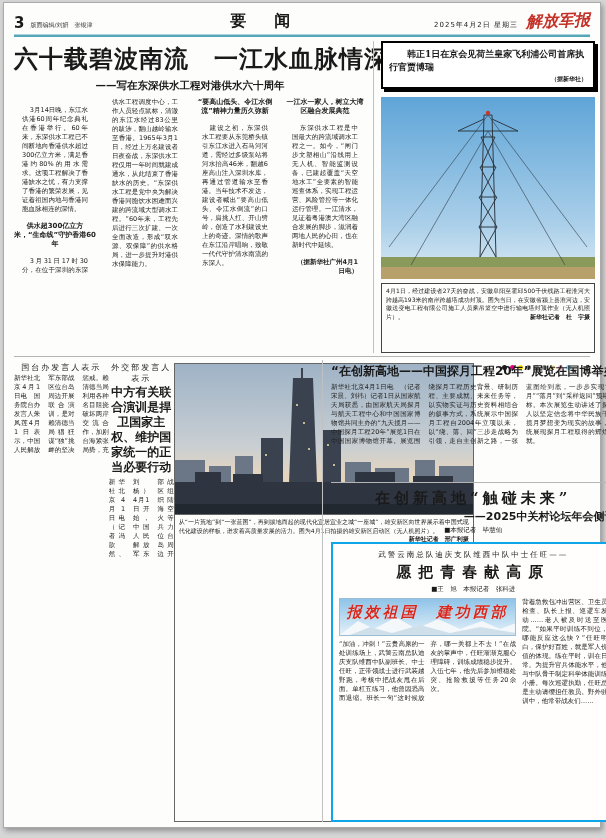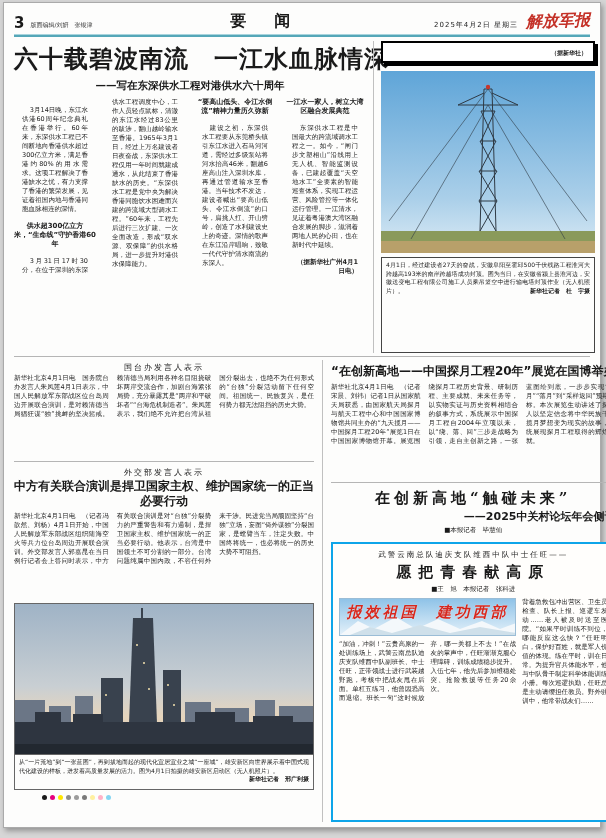--- a/index.html
+++ b/index.html
@@ -42,21 +42,21 @@
   .brief-box{border:2px solid #000;box-shadow:3px 3px 0 #000;padding:5px 6px 3px;background:#fff;}
   .brief-box p{margin:0;font-size:9px;font-weight:bold;text-indent:2em;line-height:13px;
     font-family:"DejaVu Serif","Liberation Serif",serif;}
   .brief-credit{display:block;text-align:right;font-size:6px;font-weight:bold;margin-top:1px;}
   .tower-photo{margin-top:8px;height:182px;overflow:hidden;}
   .tower-photo svg{display:block;}
   .caption-box{border:1px solid #444;margin-top:4px;padding:3px 4px;font-size:6px;
     line-height:8.5px;text-align:justify;flex:1;overflow:hidden;}
   
   .lower-zone{display:flex;gap:8px;margin-top:2px;height:462px;}
-  .left-stack{flex:0 0 300px;width:300px;display:flex;flex-direction:column;}
+  .left-stack{flex:0 0 300px;width:300px;display:flex;flex-direction:row;}
   .right-stack{flex:1;display:flex;flex-direction:column;}
   .news-head{font-size:12px;font-weight:bold;text-align:center;margin:1px 0 3px;line-height:15px;}
   .taiwan-body{height:84px;}
   .mofa-body{height:88px;}
   .moon-head{font-size:12px;font-weight:bold;text-align:center;margin:3px 0 3px;white-space:nowrap;}
   .moon-body{height:96px;}
   .forum-head{font-size:15px;font-weight:bold;text-align:center;letter-spacing:4px;
     font-family:"DejaVu Serif","Liberation Serif",serif;margin:3px 0 1px;}
   .forum-sub{font-size:11px;font-weight:bold;text-align:right;margin:1px 0;}
   .forum-byline{font-size:6.5px;text-align:center;margin:2px 0 3px;}
@@ -116,20 +116,21 @@
         <h3>一江水一家人，树立大湾区融合发展典范</h3>
         <p>东深供水工程是中国最大的跨流域调水工程之一。如今，“闸门步文塑相山”沿线用上无人机、智能监测设备，已建起覆盖“天空地水工”全要素的智能巡查体系，实现工程运营、风险管控等一体化运行管理。一江清水，见证着粤港澳大湾区融合发展的脚步，滋润着两地人民的心田，也在新时代中延续。</p>
         <p class="credit">（据新华社广州4月1日电）</p>
       </div>
     </article>
 
     <div class="vrule"></div>
 
     <aside class="top-right">
       <div class="brief-box">
+        <p>韩正1日在京会见荷兰皇家飞利浦公司首席执行官贾博瑞</p>
         <span class="brief-credit">（据新华社）</span>
       </div>
       <div class="tower-photo">
         <svg width="214" height="182" viewBox="0 0 214 182">
           <defs>
             <linearGradient id="sky1" x1="0" y1="0" x2="0" y2="1">
               <stop offset="0" stop-color="#5fa5d8"></stop>
               <stop offset="0.7" stop-color="#aacfe9"></stop>
               <stop offset="1" stop-color="#dcebf5"></stop>
             </linearGradient>

